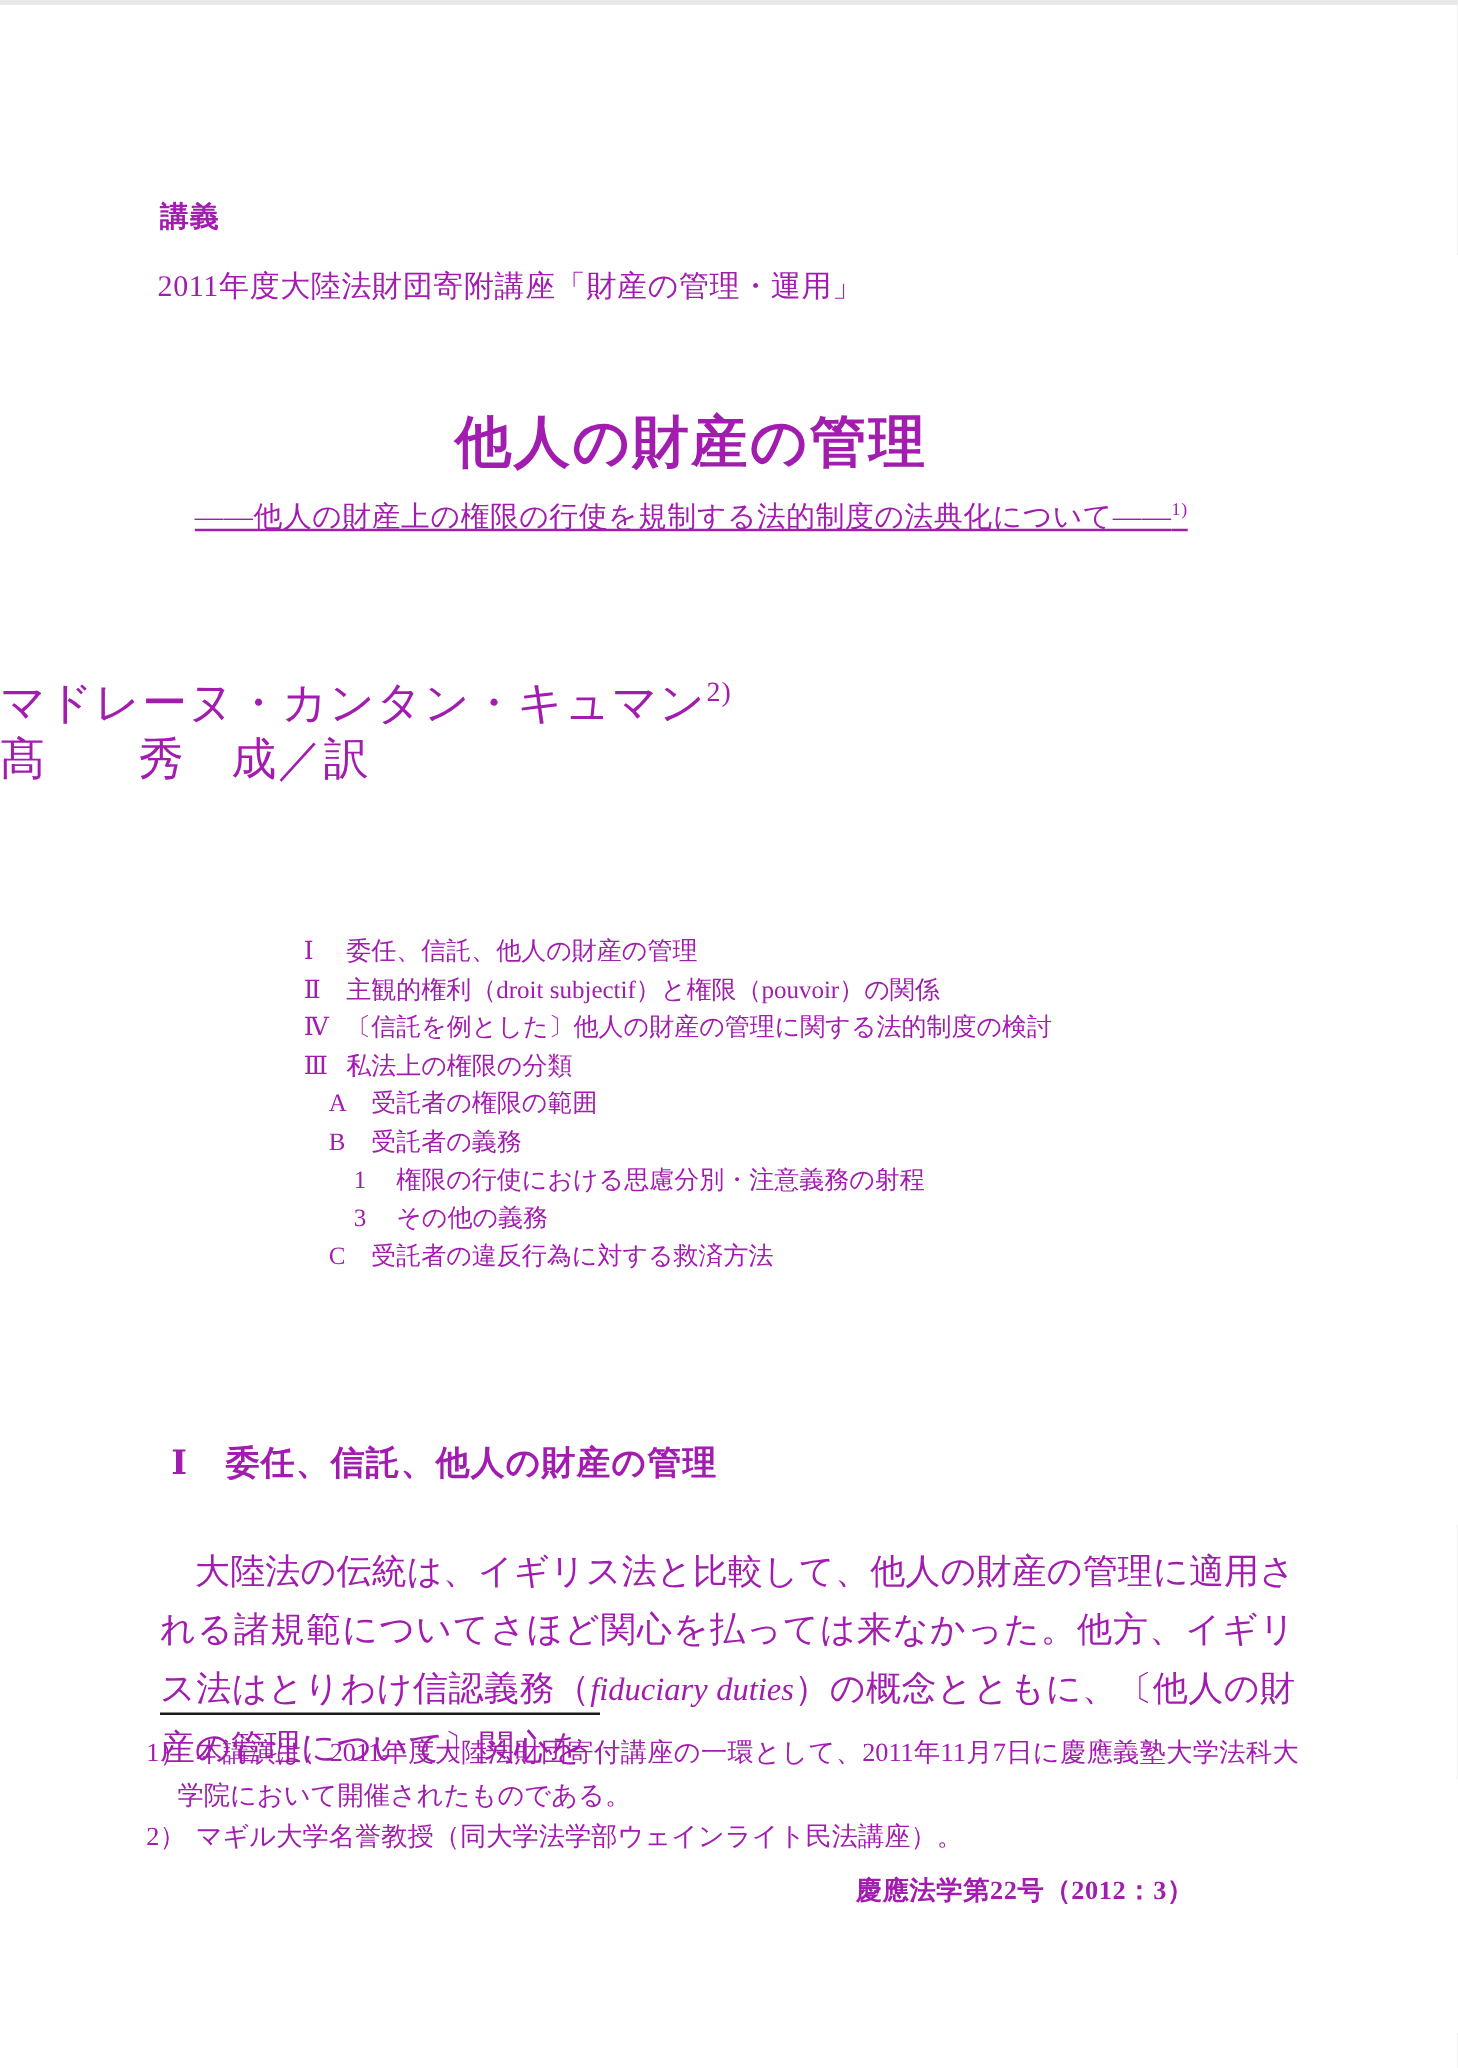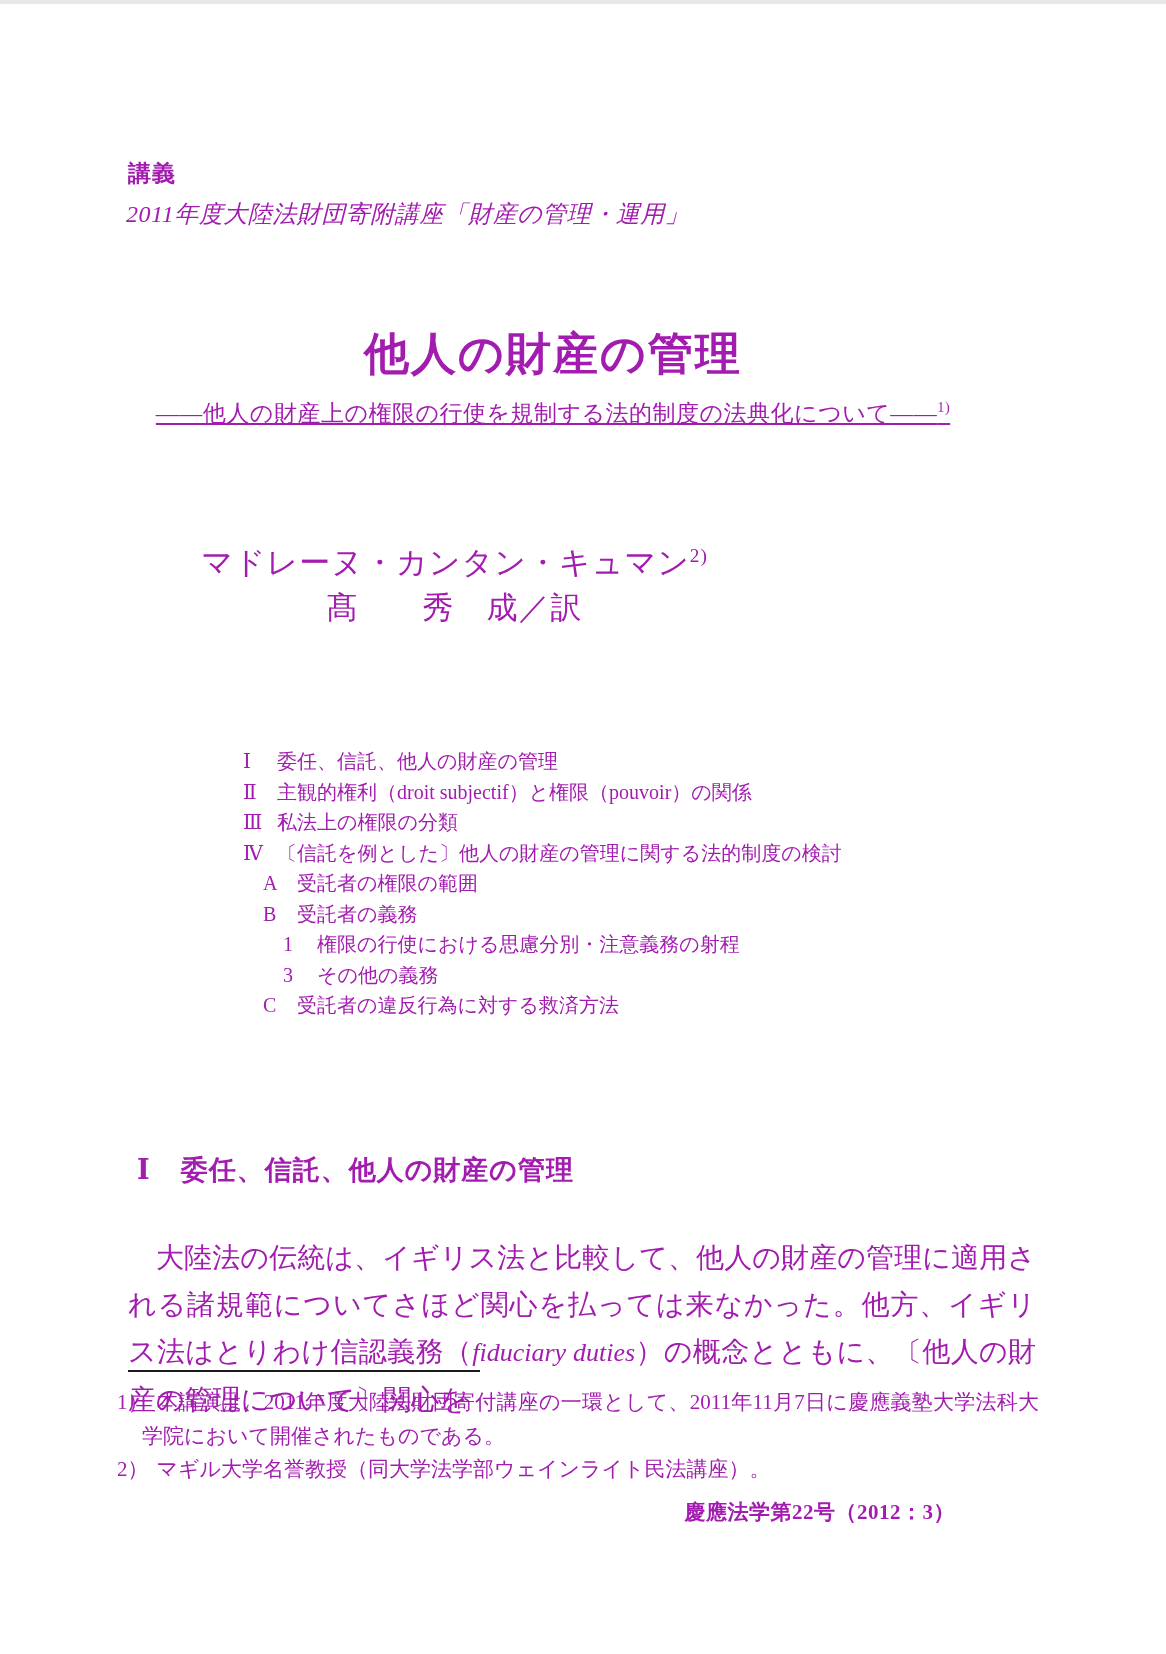--- a/index.html
+++ b/index.html
@@ -22,25 +22,24 @@
     position: absolute;
     top: 154px;
     left: 128px;
     font-family: "Liberation Sans", "DejaVu Sans", sans-serif;
     font-weight: 700;
     font-size: 23px;
     letter-spacing: 1px;
   }
   .course-line {
     position: absolute;
-    top: 194px;
+    top: 209px;
     left: 126px;
     font-size: 24px;
     letter-spacing: 0.5px;
-    font-style: italic;
   }
   
   .title-block {
     position: absolute;
     top: 320px;
     left: 0;
     right: 60px;
     text-align: center;
   }
   .main-title {
@@ -59,22 +58,22 @@
     font-size: 0.62em;
     vertical-align: super;
     line-height: 0;
   }
   
   .author-block {
     position: absolute;
     top: 536px;
     left: 0;
     right: 257px;
-    text-align: center;
-    font-size: 31px;
+    text-align: left;
+    font-size: 36px;
     line-height: 45px;
     letter-spacing: 1px;
   }
   
   .toc-block {
     position: absolute;
     top: 742px;
     left: 243px;
     font-size: 20px;
     line-height: 30.5px;
@@ -161,22 +160,22 @@
   </div>
 
   <div class="author-block">
     <div class="author-line"><span>マドレーヌ・カンタン・キュマン</span><sup>2)</sup></div>
     <div class="translator-line">髙　　秀　成／訳</div>
   </div>
 
   <div class="toc-block">
     <div class="toc-row level-0"><span class="toc-num">Ⅰ</span><span class="toc-label">委任、信託、他人の財産の管理</span></div>
     <div class="toc-row level-0"><span class="toc-num">Ⅱ</span><span class="toc-label">主観的権利（droit subjectif）と権限（pouvoir）の関係</span></div>
+    <div class="toc-row level-0"><span class="toc-num">Ⅳ</span><span class="toc-label">〔信託を例とした〕他人の財産の管理に関する法的制度の検討</span></div>
     <div class="toc-row level-0"><span class="toc-num">Ⅲ</span><span class="toc-label">私法上の権限の分類</span></div>
-    <div class="toc-row level-0"><span class="toc-num">Ⅳ</span><span class="toc-label">〔信託を例とした〕他人の財産の管理に関する法的制度の検討</span></div>
     <div class="toc-row level-1"><span class="toc-num">A</span><span class="toc-label">受託者の権限の範囲</span></div>
     <div class="toc-row level-1"><span class="toc-num">B</span><span class="toc-label">受託者の義務</span></div>
     <div class="toc-row level-2"><span class="toc-num">1</span><span class="toc-label">権限の行使における思慮分別・注意義務の射程</span></div>
     <div class="toc-row level-2"><span class="toc-num">3</span><span class="toc-label">その他の義務</span></div>
     <div class="toc-row level-1"><span class="toc-num">C</span><span class="toc-label">受託者の違反行為に対する救済方法</span></div>
   </div>
 
   <h2 class="section-heading"><span class="sec-num">Ⅰ</span><span class="sec-title">委任、信託、他人の財産の管理</span></h2>
 
   <p class="body-paragraph"><span>大陸法の伝統は、イギリス法と比較して、他人の財産の管理に適用される諸規範についてさほど関心を払っては来なかった。他方、イギリス法はとりわけ信認義務（</span><em>fiduciary duties</em><span>）の概念とともに、〔他人の財産の管理について〕関心を</span></p>

